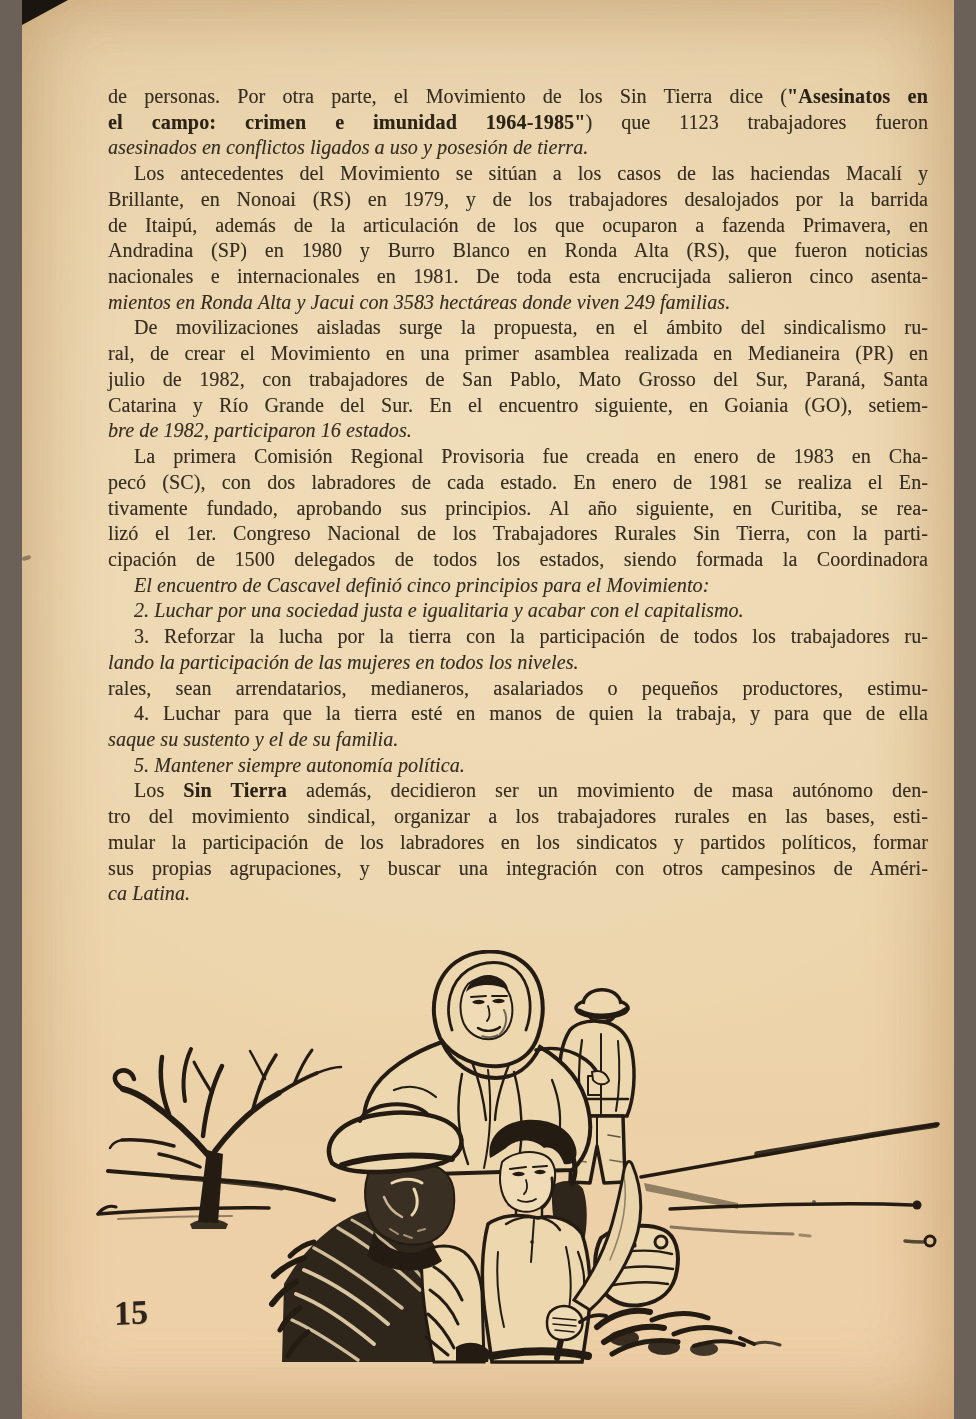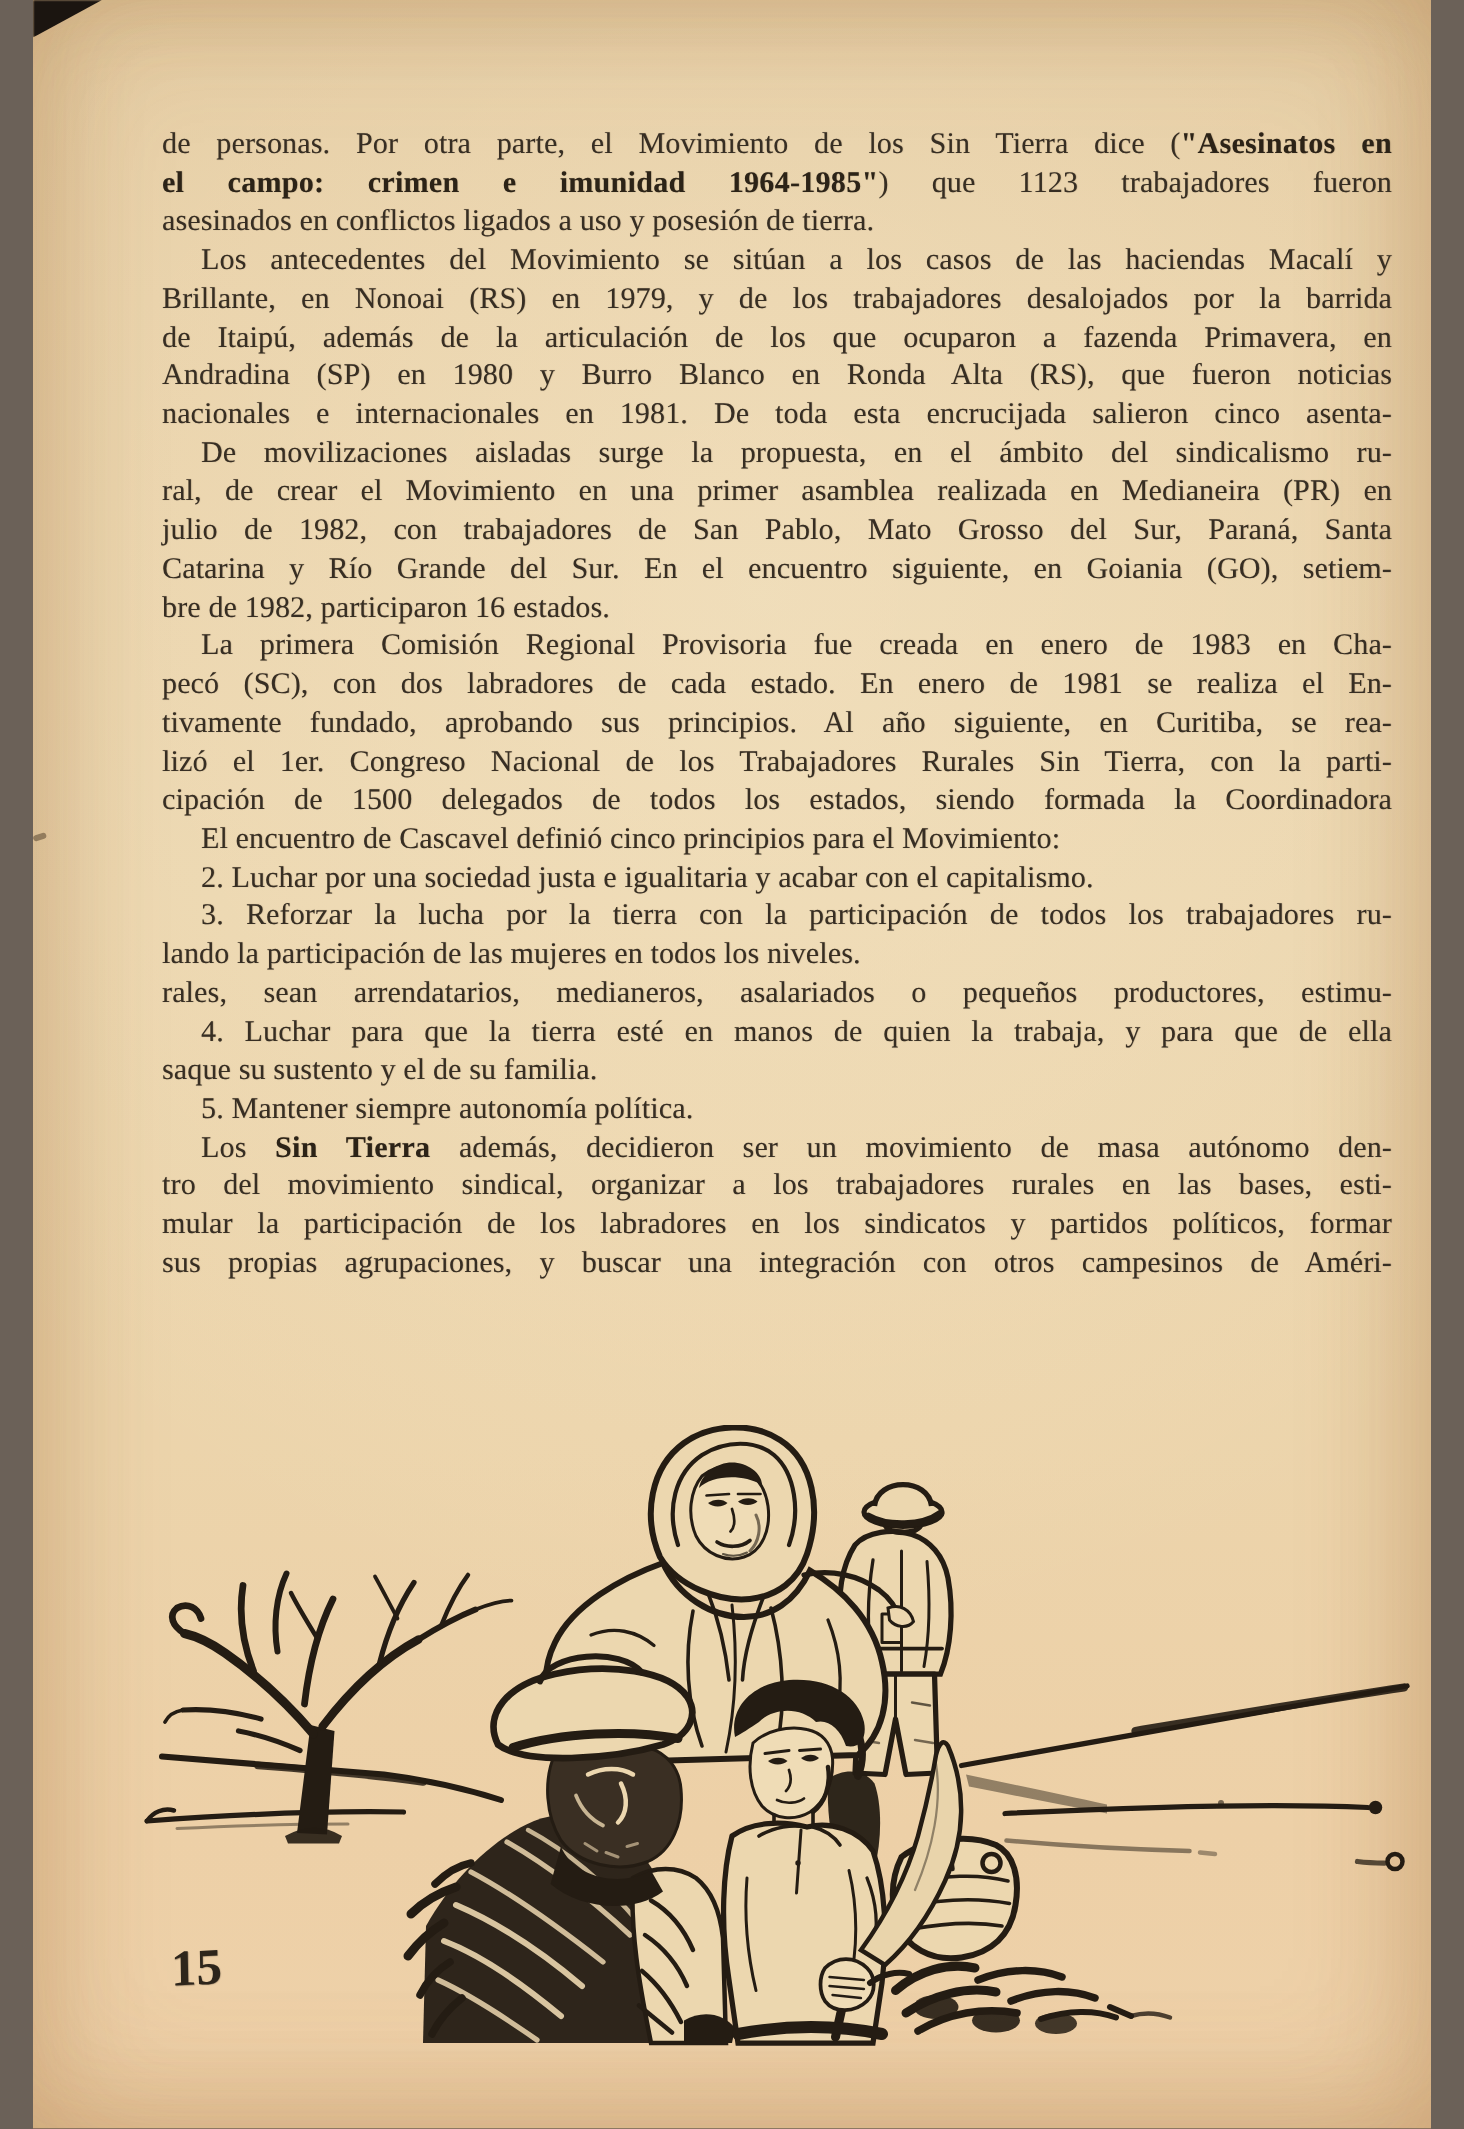--- a/index.html
+++ b/index.html
@@ -28,21 +28,21 @@
     background:#57452f;opacity:.55;transform:rotate(-18deg);border-radius:2px;
   }
   .textblock{
     position:absolute;left:86px;top:84px;width:820px;
     font-size:20px;line-height:25.72px;color:#372e23;
     text-shadow:.3px .3px .6px rgba(60,45,30,.38);
     letter-spacing:.1px;
   }
   .para{margin:0;}
   .line{text-align:justify;text-align-last:justify;white-space:normal;}
-  .line.last{text-align-last:left;}
+  .line.last{text-align-last:left;font-style:italic;}
   .line.indent{text-indent:26px;}
   .line b{font-weight:700;color:#2c2317;letter-spacing:.2px;}
   .pagenum{
     position:absolute;left:92px;top:1294px;
     font-size:34px;font-weight:700;color:#2d251b;
     transform:rotate(-3deg) skewX(-2deg);
     text-shadow:.4px .4px .7px rgba(50,38,25,.4);
   }
   svg.illustration{position:absolute;left:30px;top:950px;}
   .ink{stroke:#241c13;fill:none;stroke-linecap:round;stroke-linejoin:round;}
@@ -61,20 +61,21 @@
         <div class="line"><span>de personas. Por otra parte, el Movimiento de los Sin Tierra dice (</span><b>"Asesinatos en</b></div>
         <div class="line"><b>el campo: crimen e imunidad 1964-1985"</b><span>) que 1123 trabajadores fueron</span></div>
         <div class="line last"><span>asesinados en conflictos ligados a uso y posesión de tierra.</span></div>
       </div>
       <div class="para">
         <div class="line indent"><span>Los antecedentes del Movimiento se sitúan a los casos de las haciendas Macalí y</span></div>
         <div class="line"><span>Brillante, en Nonoai (RS) en 1979, y de los trabajadores desalojados por la barrida</span></div>
         <div class="line"><span>de Itaipú, además de la articulación de los que ocuparon a fazenda Primavera, en</span></div>
         <div class="line"><span>Andradina (SP) en 1980 y Burro Blanco en Ronda Alta (RS), que fueron noticias</span></div>
         <div class="line"><span>nacionales e internacionales en 1981. De toda esta encrucijada salieron cinco asenta-</span></div>
+        <div class="line last"><span>mientos en Ronda Alta y Jacui con 3583 hectáreas donde viven 249 familias.</span></div>
       </div>
       <div class="para">
         <div class="line indent"><span>De movilizaciones aisladas surge la propuesta, en el ámbito del sindicalismo ru-</span></div>
         <div class="line"><span>ral, de crear el Movimiento en una primer asamblea realizada en Medianeira (PR) en</span></div>
         <div class="line"><span>julio de 1982, con trabajadores de San Pablo, Mato Grosso del Sur, Paraná, Santa</span></div>
         <div class="line"><span>Catarina y Río Grande del Sur. En el encuentro siguiente, en Goiania (GO), setiem-</span></div>
         <div class="line last"><span>bre de 1982, participaron 16 estados.</span></div>
       </div>
       <div class="para">
         <div class="line indent"><span>La primera Comisión Regional Provisoria fue creada en enero de 1983 en Cha-</span></div>
@@ -99,20 +100,21 @@
         <div class="line last"><span>saque su sustento y el de su familia.</span></div>
       </div>
       <div class="para">
         <div class="line indent last"><span>5. Mantener siempre autonomía política.</span></div>
       </div>
       <div class="para">
         <div class="line indent"><span>Los </span><b>Sin Tierra</b><span> además, decidieron ser un movimiento de masa autónomo den-</span></div>
         <div class="line"><span>tro del movimiento sindical, organizar a los trabajadores rurales en las bases, esti-</span></div>
         <div class="line"><span>mular la participación de los labradores en los sindicatos y partidos políticos, formar</span></div>
         <div class="line"><span>sus propias agrupaciones, y buscar una integración con otros campesinos de Améri-</span></div>
+        <div class="line last"><span>ca Latina.</span></div>
       </div>
     </div>
 
   <svg class="illustration" width="920" height="440" viewBox="0 0 920 440" aria-hidden="true">
 
     <g>
       <path class="ink" d="M589,227 C665,214 775,194 886,174" stroke-width="3.5"></path>
       <path class="ink" d="M705,204 C765,194 830,183 884,175" stroke-width="5.5" opacity=".9"></path>
       <path d="M592,233 C625,240 658,247 686,253 L686,259 C656,253 624,247 594,241 Z" fill="#241c13" opacity=".45"></path>
       <path class="ink" d="M618,259 C700,255 795,252 860,255" stroke-width="3.5"></path>

